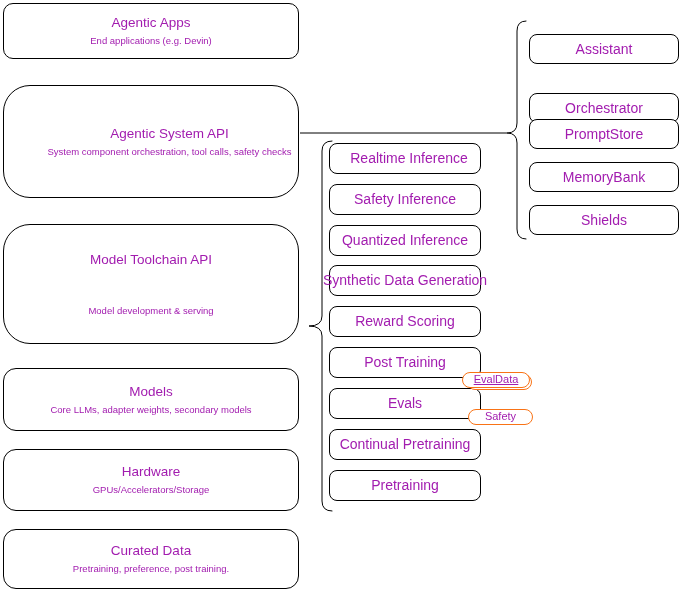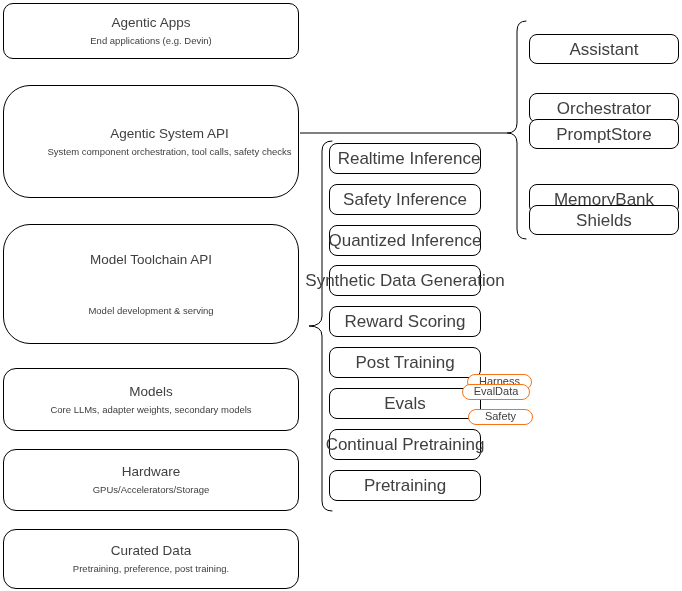--- a/index.html
+++ b/index.html
@@ -2,21 +2,21 @@
 <html><head>
 <meta charset="utf-8">
 <style>
   html, body { margin: 0; padding: 0; background: #ffffff; }
   .canvas {
     position: relative;
     width: 682px;
     height: 591px;
     background: #ffffff;
     font-family: "Liberation Sans", sans-serif;
-    color: #404040;
+    color: #a21caf;
     overflow: hidden;
   }
   .overlay {
     position: absolute;
     top: 0; left: 0;
     width: 682px; height: 591px;
     z-index: 0;
   }
   .box {
     position: absolute;
@@ -35,21 +35,21 @@
     line-height: 16px;
     white-space: nowrap;
   }
   .box .subtitle {
     font-size: 9.5px;
     line-height: 12px;
     margin-top: 4px;
     white-space: nowrap;
   }
   .box .label {
-    font-size: 17px;
+    font-size: 14px;
     line-height: 15px;
     white-space: nowrap;
   }
   .pill {
     position: absolute;
     box-sizing: border-box;
     border: 1px solid #f97316;
     border-radius: 999px;
     background: #ffffff;
     display: flex;
@@ -126,28 +126,28 @@
     </div>
     <div class="box" style="left: 529px; top: 34px; width: 150px; height: 30px; border-radius: 8px;">
       <span class="label">Assistant</span>
     </div>
     <div class="box" style="left: 529px; top: 77px; width: 150px; height: 30px; border-radius: 8px; margin-top: 16px;">
       <span class="label">Orchestrator</span>
     </div>
     <div class="box" style="left: 529px; top: 119px; width: 150px; height: 30px; border-radius: 8px;">
       <span class="label">PromptStore</span>
     </div>
-    <div class="box" style="left: 529px; top: 162px; width: 150px; height: 30px; border-radius: 8px; margin-top: 22px;">
+    <div class="box" style="left: 529px; top: 162px; width: 150px; height: 30px; border-radius: 8px;">
       <span class="label">MemoryBank</span>
     </div>
     <div class="box" style="left: 529px; top: 205px; width: 150px; height: 30px; border-radius: 8px;">
       <span class="label">Shields</span>
     </div>
     <div class="pill" style="left: 467px; top: 374px; width: 65px; height: 16px;">
       <span class="label">Harness</span>
     </div>
-    <div class="pill" style="left: 462px; top: 384px; width: 68px; height: 16px;">
+    <div class="pill" style="left: 462px; top: 372px; width: 68px; height: 16px; text-decoration: underline;">
       <span class="label">EvalData</span>
     </div>
     <div class="pill" style="left: 468px; top: 409px; width: 65px; height: 16px;">
       <span class="label">Safety</span>
     </div>
   </div>
 
 </body></html>

